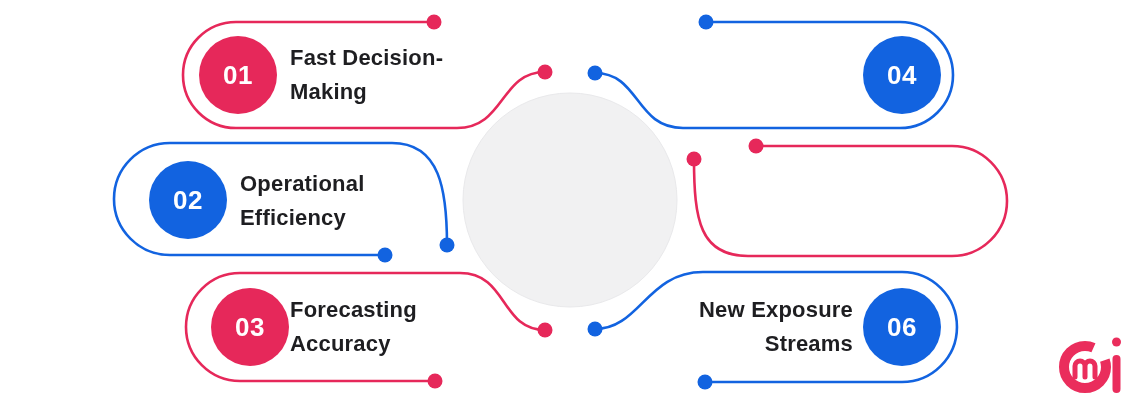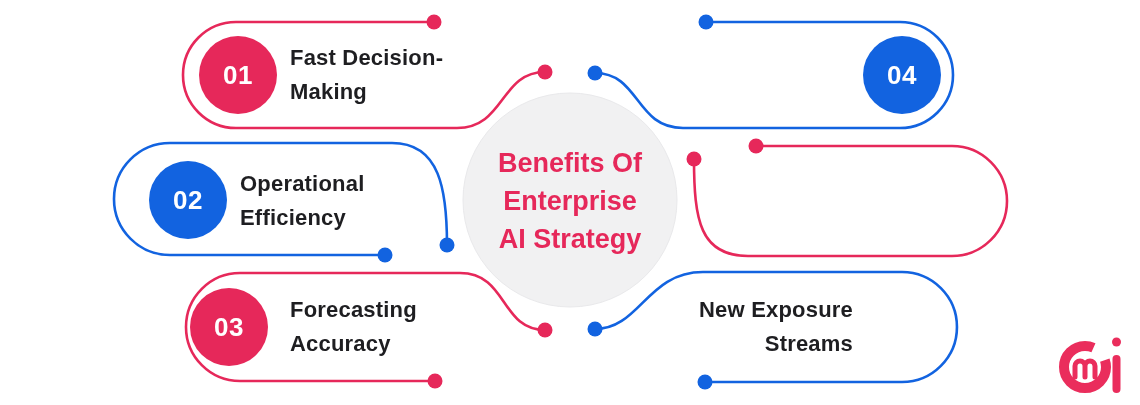--- a/index.html
+++ b/index.html
@@ -26,21 +26,21 @@
     display: flex; align-items: center; justify-content: center;
     color: #fff;
     font-size: 26px;
     font-weight: 700;
     letter-spacing: 0.5px;
   }
   .badge.pink { background: var(--pink); }
   .badge.blue { background: var(--blue); }
   .b1 { left: 199px; top: 36px; }
   .b2 { left: 149px; top: 161px; }
-  .b3 { left: 190px; top: 288px; }
+  .b3 { left: 211px; top: 288px; }
   .b4 { left: 863px; top: 36px; }
   .b5 { left: 912px; top: 162px; }
   .b6 { left: 863px; top: 288px; }
 
   .item-label {
     position: absolute;
     font-size: 22px;
     font-weight: 700;
     line-height: 34px;
     color: var(--label-text);
@@ -103,27 +103,25 @@
       <path class="logo-stroke" stroke-width="5" stroke-linecap="round" d="M 21 42 V 31 A 5 5 0 0 1 31 31 V 42 M 31 31 A 5 5 0 0 1 41 31 V 42"></path>
       <rect class="logo-fill" x="58.5" y="20" width="8" height="38" rx="4"></rect>
       <circle class="logo-fill" cx="62.5" cy="7" r="4.5"></circle>
     </g>
   </svg>
 
   <div class="badge pink b1">01</div>
   <div class="badge blue b2">02</div>
   <div class="badge pink b3">03</div>
   <div class="badge blue b4">04</div>
+  <div class="badge blue b6">06</div>
 
   <div class="item-label l1">Fast Decision-
 Making</div>
   <div class="item-label l3">Forecasting
 Accuracy</div>
   <div class="item-label l2">Operational
 Efficiency</div>
   <div class="item-label l6">New Exposure
 Streams</div>
 
-  <div class="center-title">Benefits Of
-Enterprise
-AI Strategy</div>
 
 </div>
 
 </body></html>

